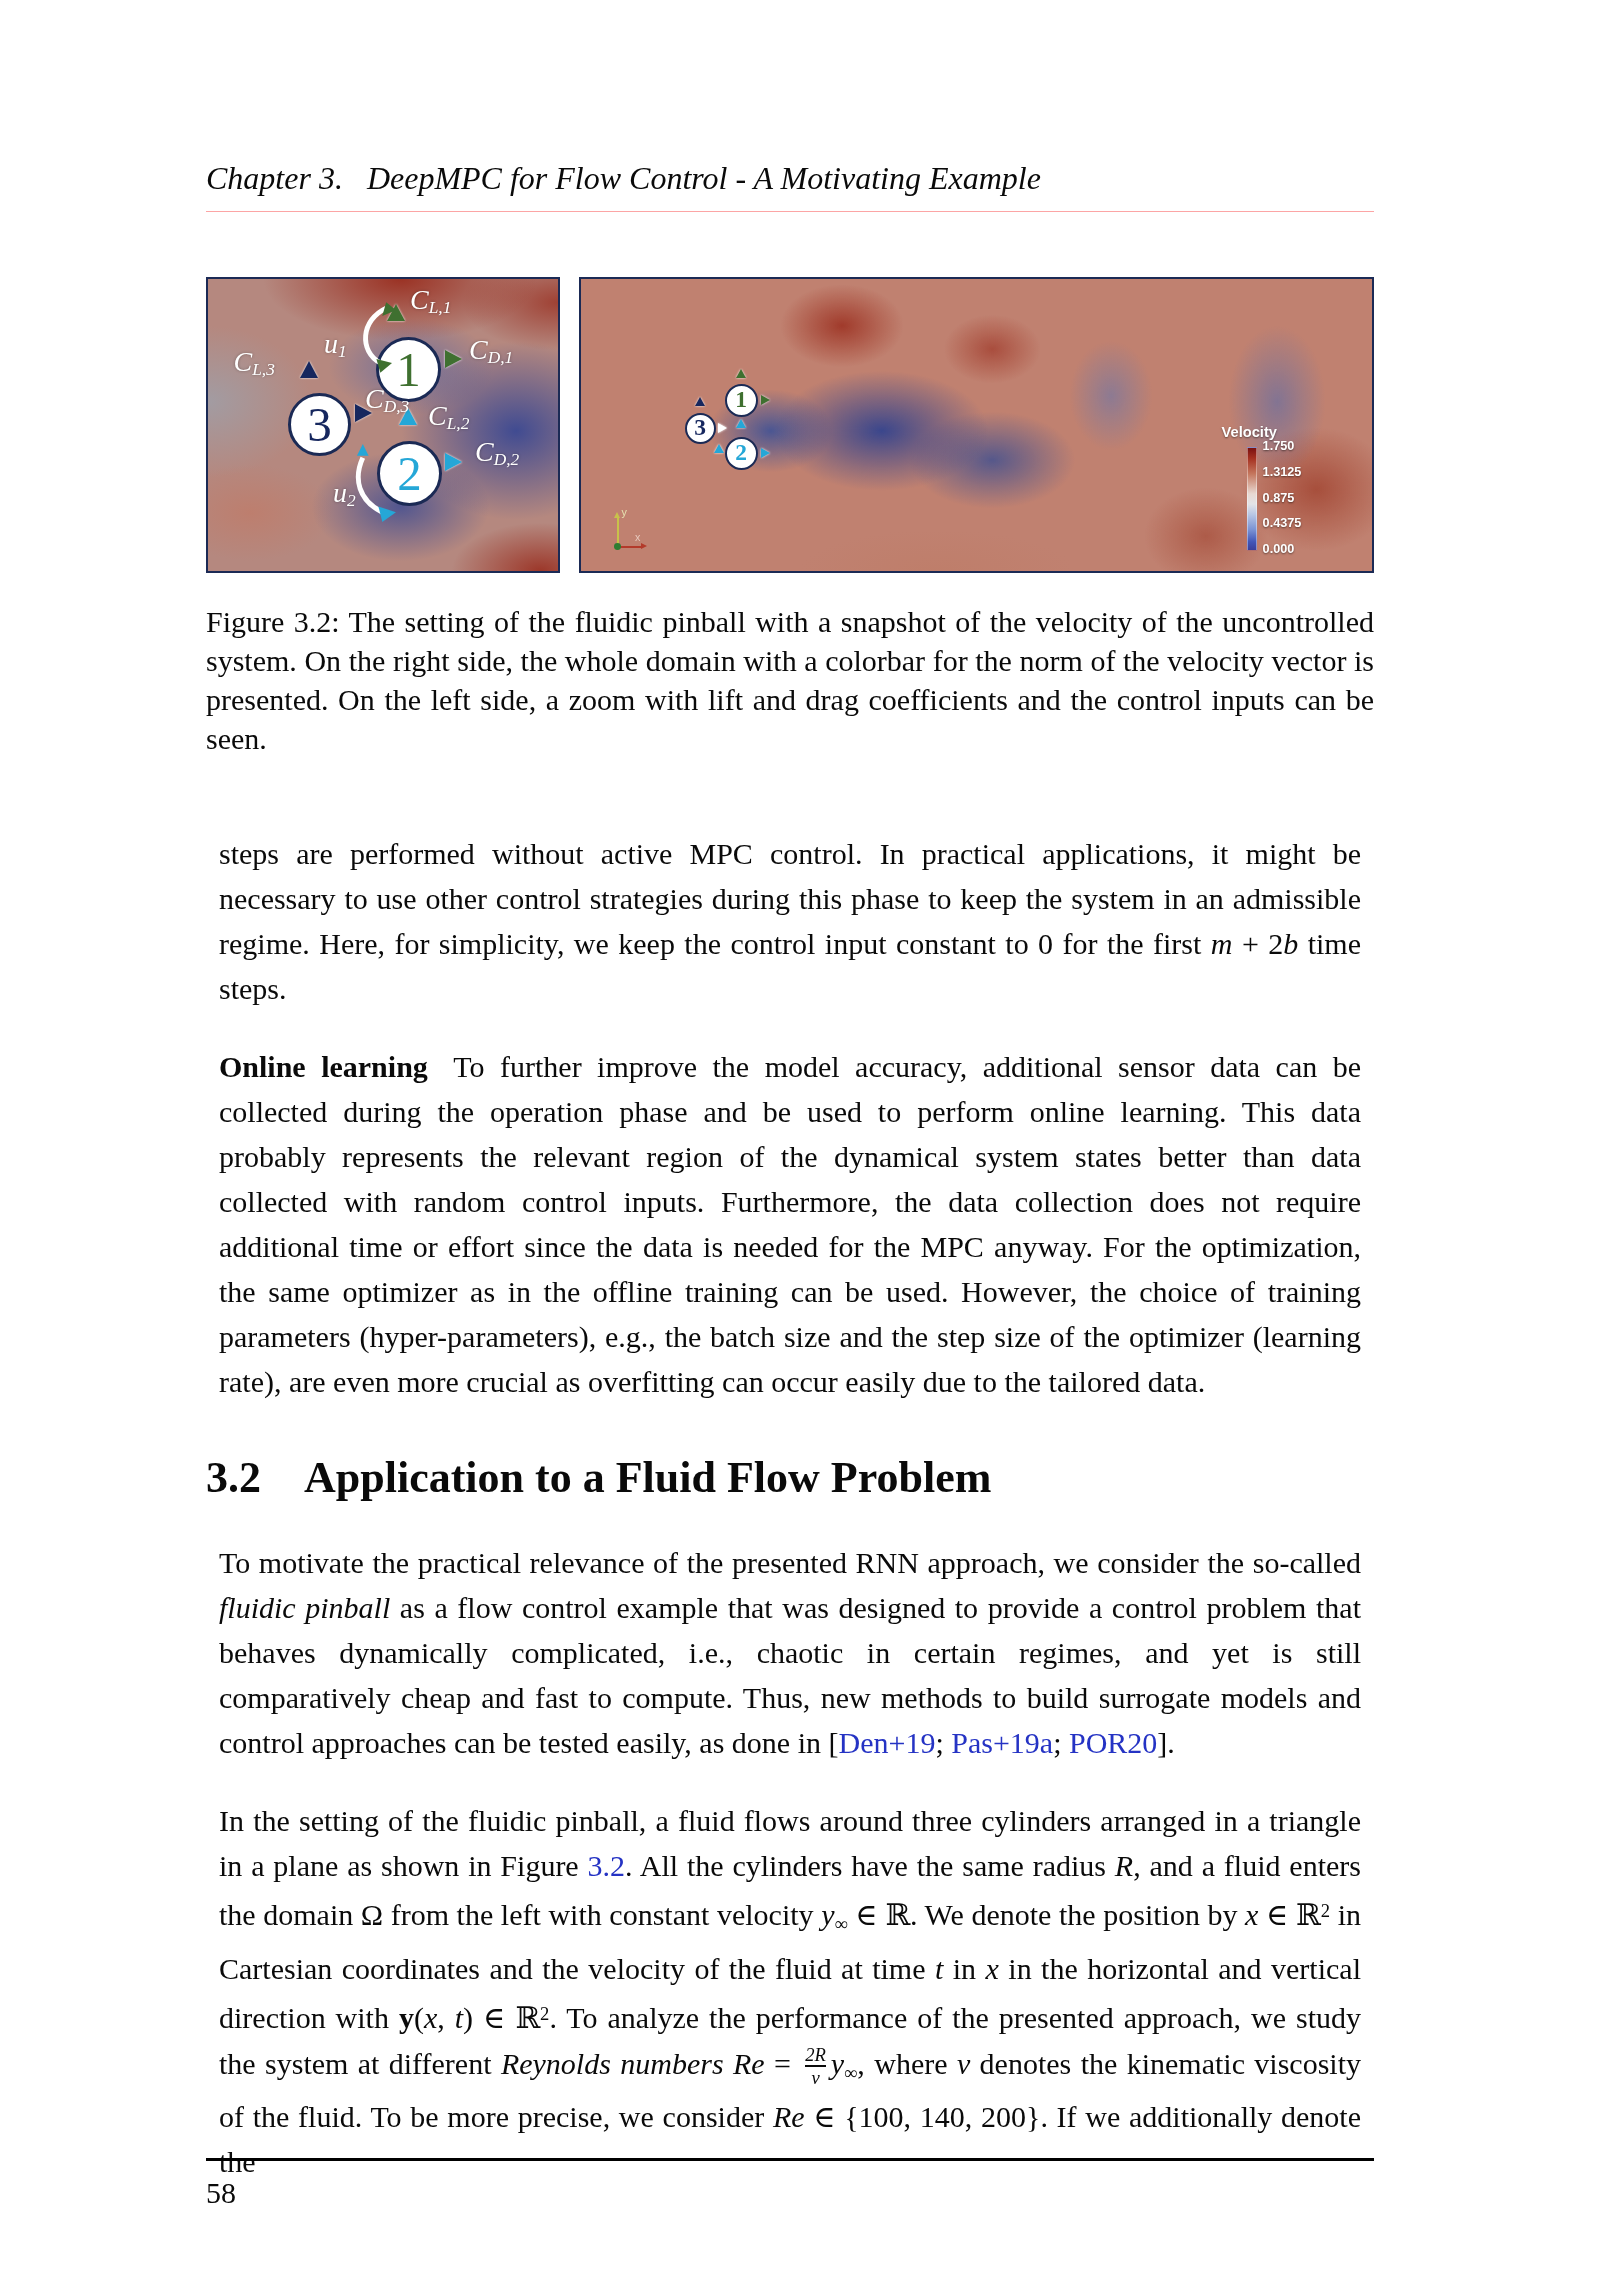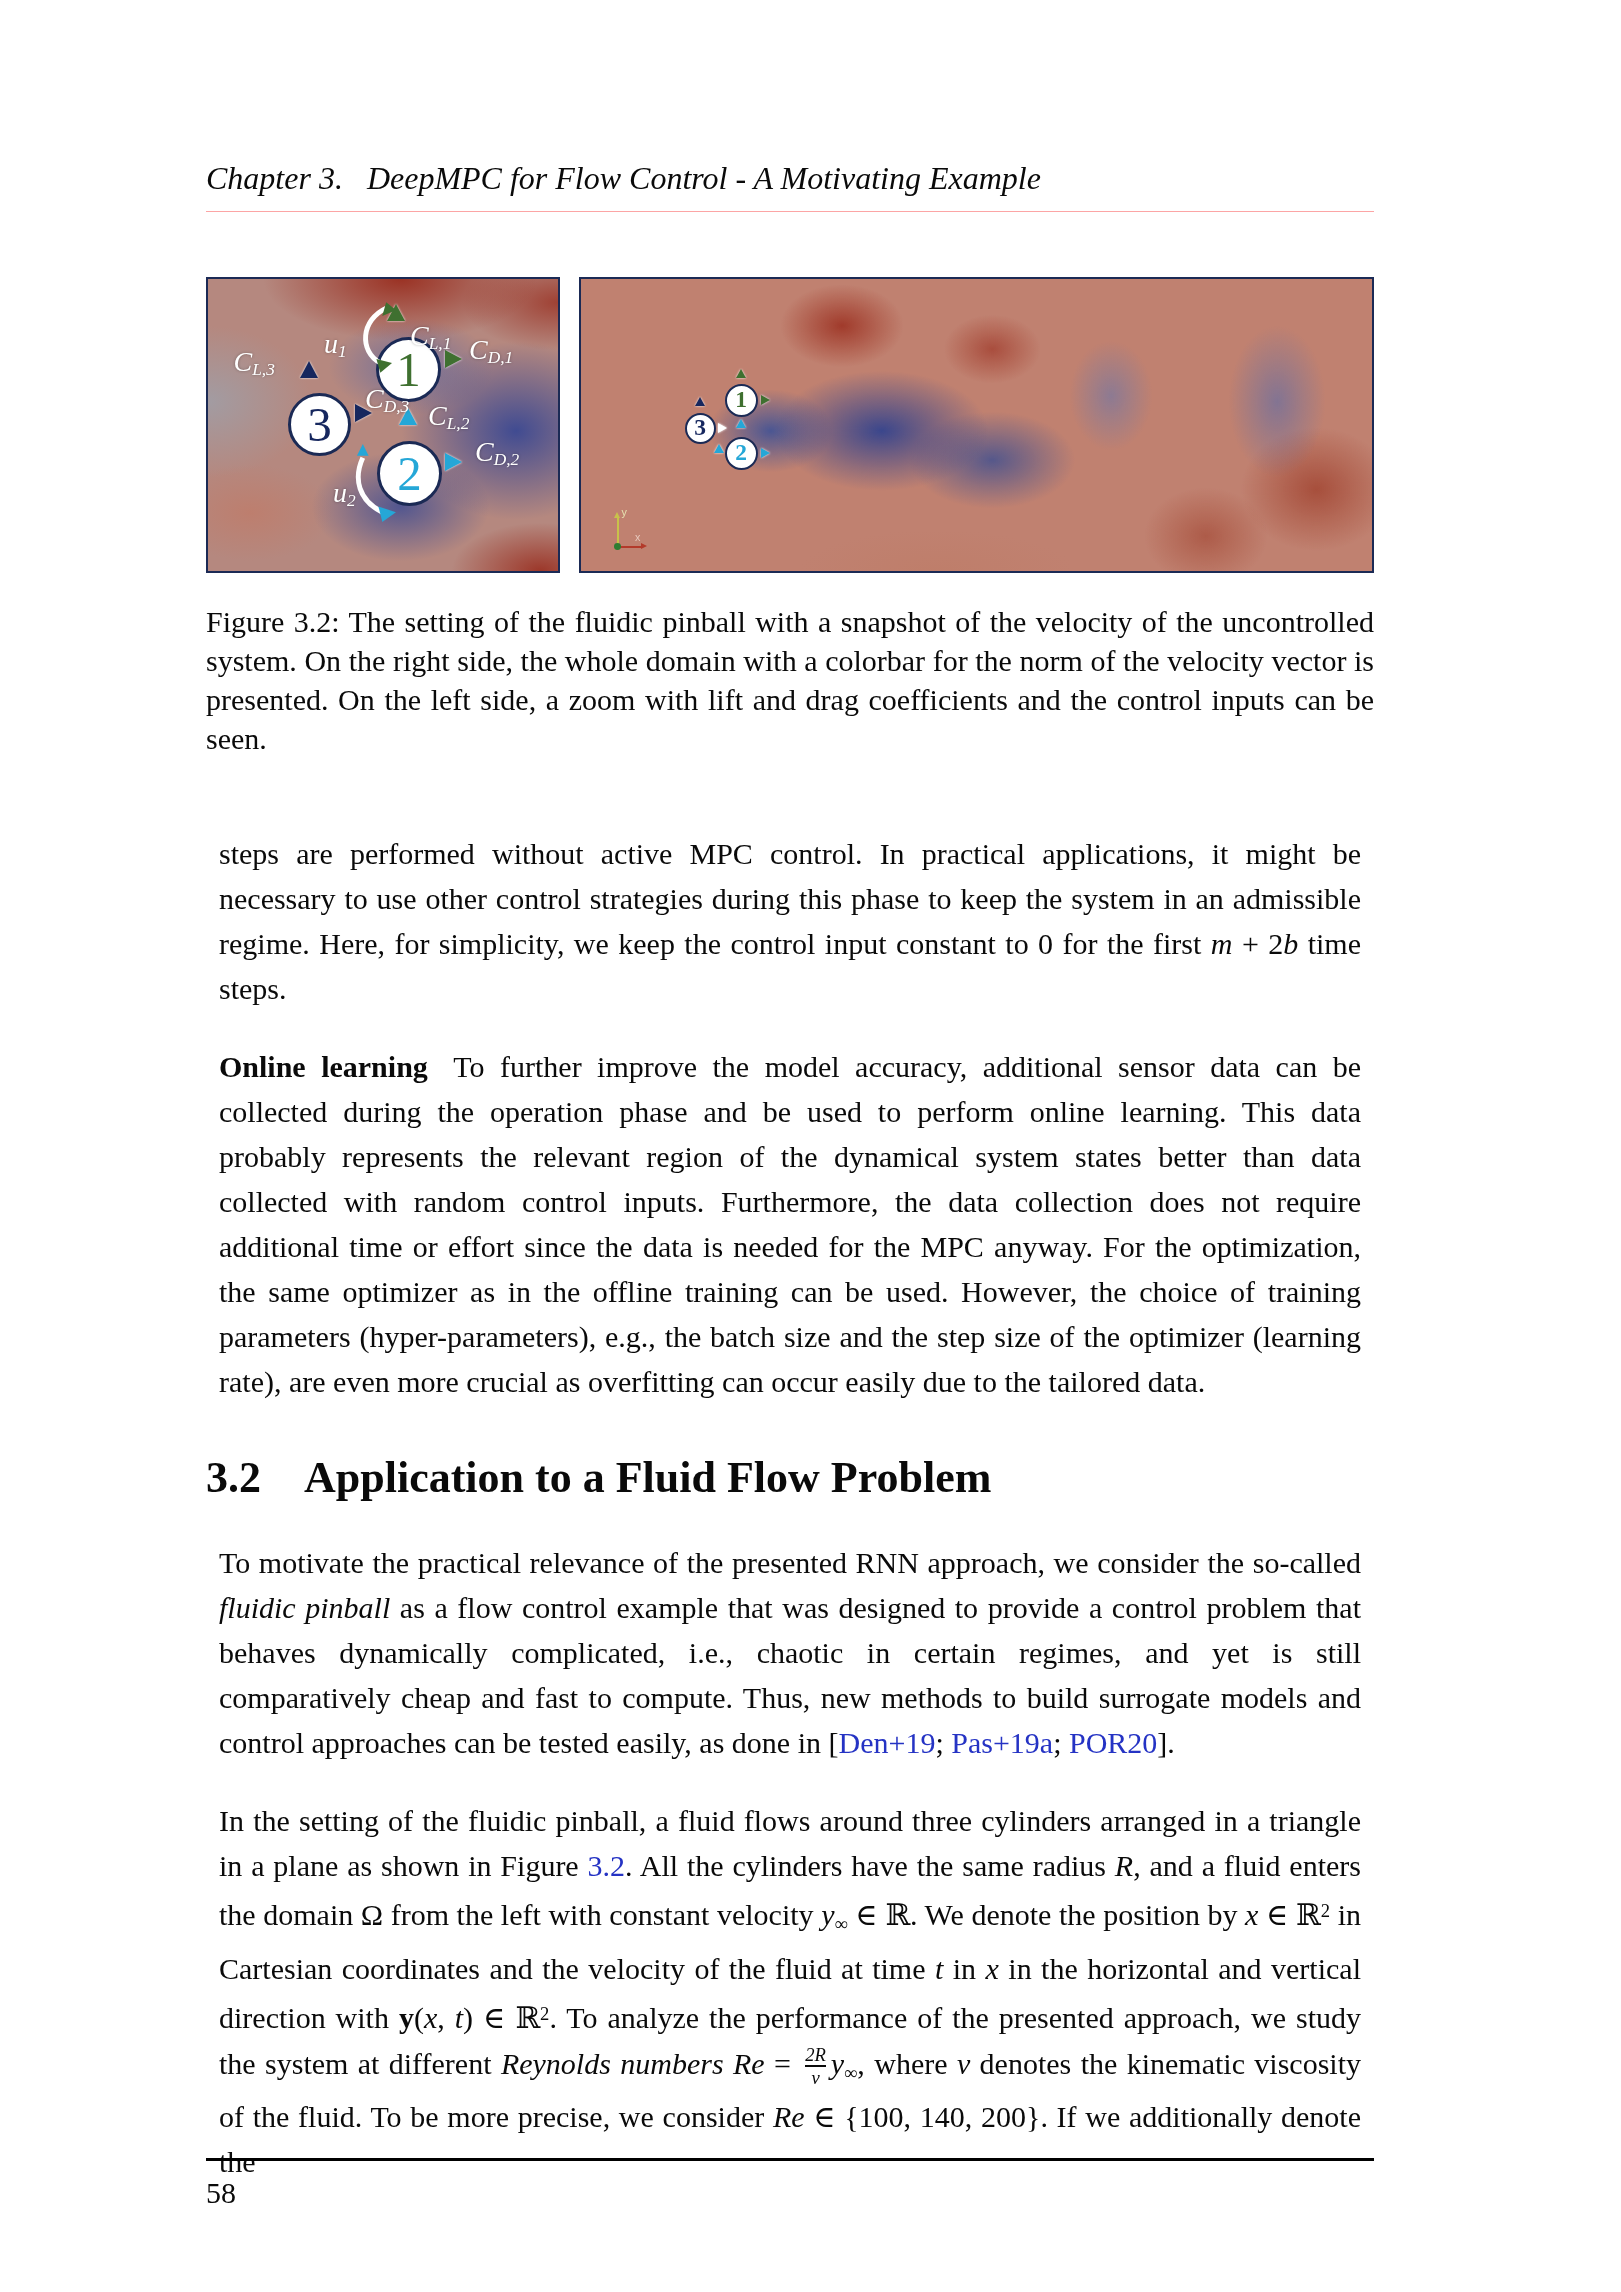--- a/index.html
+++ b/index.html
@@ -150,21 +150,21 @@
           <path d="M36 8 C10 20 8 52 30 64" stroke="#ffffff" stroke-width="5" fill="none"></path>
           <polygon points="36,2 46,10 32,16" fill="#3f7030"></polygon>
           <polygon points="26,60 42,64 30,74" fill="#3f7030"></polygon>
         </svg>
         <svg class="uarrow" style="left:143px;top:165px;" width="47" height="78" viewBox="0 0 48 80">
           <path d="M12 14 C2 36 8 58 32 70" stroke="#ffffff" stroke-width="5" fill="none"></path>
           <polygon points="6,12 18,12 12,0" fill="#25a7d7"></polygon>
           <polygon points="28,64 46,70 32,80" fill="#25a7d7"></polygon>
         </svg>
 
-        <span class="flabel" style="left:202px;top:7.8px;margin-top:36px;"><span class="it">C</span><span class="sub it">L,1</span></span>
+        <span class="flabel" style="left:202px;top:7.8px;"><span class="it">C</span><span class="sub it">L,1</span></span>
         <span class="flabel" style="left:261px;top:57px;"><span class="it">C</span><span class="sub it">D,1</span></span>
         <span class="flabel" style="left:25.5px;top:69px;"><span class="it">C</span><span class="sub it">L,3</span></span>
         <span class="flabel" style="left:157px;top:106px;"><span class="it">C</span><span class="sub it">D,3</span></span>
         <span class="flabel" style="left:220px;top:123px;"><span class="it">C</span><span class="sub it">L,2</span></span>
         <span class="flabel" style="left:267px;top:159px;"><span class="it">C</span><span class="sub it">D,2</span></span>
         <span class="flabel" style="left:116px;top:51px;"><span class="it">u</span><span class="sub it">1</span></span>
         <span class="flabel" style="left:125px;top:200px;"><span class="it">u</span><span class="sub it">2</span></span>
       </div>
 
       <div class="panel right">
@@ -179,20 +179,29 @@
         </div>
 
         <span class="tri-up mini" style="left:155px;top:90px;color:var(--cyl1);"></span>
         <span class="tri-right mini" style="left:180px;top:116px;color:var(--cyl1);"></span>
         <span class="tri-up mini" style="left:114px;top:118px;color:var(--cyl3);"></span>
         <span class="tri-right mini" style="left:137px;top:144px;color:#ffffff;"></span>
         <span class="tri-up mini" style="left:155px;top:140px;color:var(--cyl2);"></span>
         <span class="tri-right mini" style="left:180px;top:169px;color:var(--cyl2);"></span>
         <span class="tri-up mini" style="left:133px;top:165px;color:var(--cyl2);"></span>
 
+        <div class="colorbar">
+          <span class="cb-title">Velocity</span>
+          <div class="cb-bar"></div>
+          <span class="cb-tick" style="top:15.7px;">1.750</span>
+          <span class="cb-tick" style="top:41px;">1.3125</span>
+          <span class="cb-tick" style="top:67px;">0.875</span>
+          <span class="cb-tick" style="top:92px;">0.4375</span>
+          <span class="cb-tick" style="top:118px;">0.000</span>
+        </div>
 
         <div class="triad">
           <span class="yhead"></span>
           <span class="yline"></span>
           <span class="xline"></span>
           <span class="xhead"></span>
           <span class="odot"></span>
           <span class="ylab">y</span>
           <span class="xlab">x</span>
         </div>

